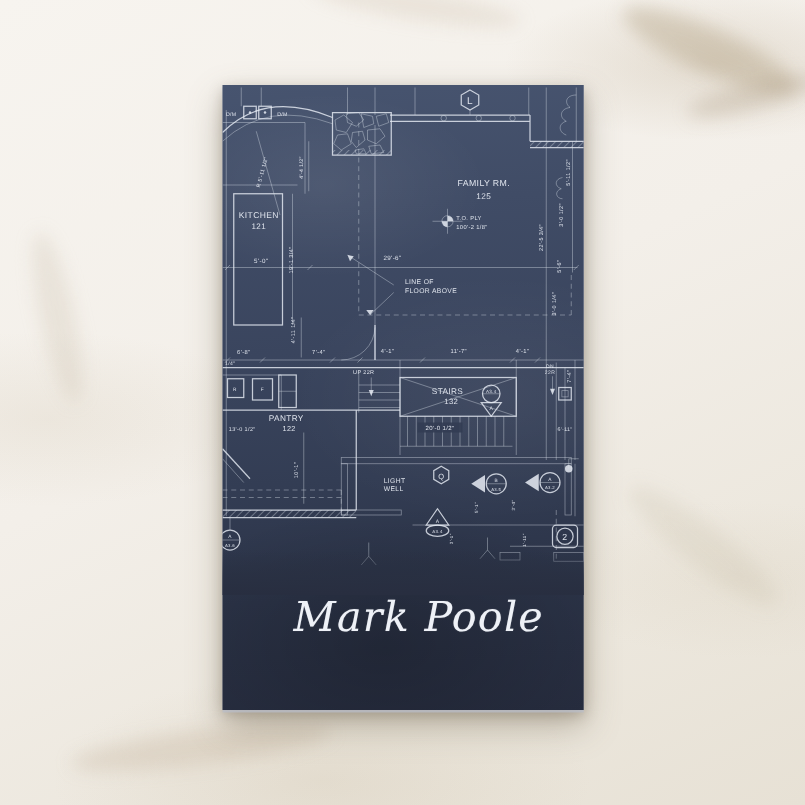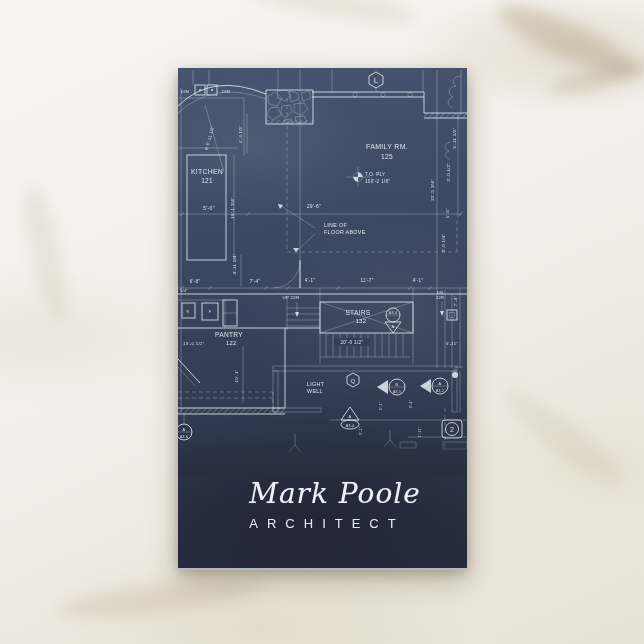--- a/index.html
+++ b/index.html
@@ -25,21 +25,21 @@
     box-shadow:0 2px 0 rgba(186,190,200,.75), 0 12px 26px rgba(118,106,86,.45), 0 4px 10px rgba(118,106,86,.38);}
   .card::before{content:"";position:absolute;inset:0;pointer-events:none;
     background:
       radial-gradient(ellipse 210px 120px at 28% 16%, rgba(255,255,255,.07), transparent 62%),
       radial-gradient(ellipse 250px 150px at 76% 50%, rgba(255,255,255,.05), transparent 66%),
       radial-gradient(ellipse 260px 160px at 45% 90%, rgba(0,0,0,.20), transparent 72%);}
   .bp{position:absolute;left:0;top:0;}
   .fade{position:absolute;left:0;top:372px;width:289px;height:36px;
     background:linear-gradient(180deg,rgba(42,49,68,0) 0%,rgba(41,48,66,.78) 58%,rgba(40,46,64,.96) 100%);}
   .identity{position:absolute;left:0;right:0;top:410px;text-align:center;color:#eef1f7;}
-  .name{font-family:"DejaVu Serif",serif;font-style:italic;font-size:28px;line-height:32px;
+  .name{font-family:"DejaVu Serif",serif;font-style:italic;font-size:33px;line-height:32px;
         letter-spacing:1px;padding-left:25px;text-shadow:0 0 1px rgba(255,255,255,.25);}
   .title{margin-top:6px;font-size:13px;letter-spacing:9px;margin-left:9px;color:#e9edf4;}
 
   svg .ln{stroke:#e7ecf4;stroke-opacity:.82;fill:none;stroke-width:1;}
   svg .tn{stroke:#dfe6ef;stroke-opacity:.5;fill:none;stroke-width:.6;}
   svg .dash{stroke-dasharray:4 3;}
   svg .fl{fill:#e7ecf4;fill-opacity:.85;stroke:none;}
   svg text{font-family:"Liberation Sans",sans-serif;fill:#ebf0f7;fill-opacity:.92;
            text-anchor:middle;letter-spacing:.3px;}
   svg text.st{text-anchor:start;}
@@ -273,16 +273,15 @@
         <text transform="rotate(-90 256,122)" x="256" y="122" font-size="4.4">22'-5 3/4"</text>
         <text transform="rotate(-90 271,145)" x="271" y="145" font-size="4.4">5'-6"</text>
         <text transform="rotate(-90 267,175)" x="267" y="175" font-size="4.4">3'-0 1/4"</text>
       </g>
     </svg>
 
     <div class="fade"></div>
 
     <div class="identity">
       <div class="name">Mark Poole</div>
-      <div class="title">ARCHITECT</div>
     </div>
   </div>
 </div>
 
 </body></html>

